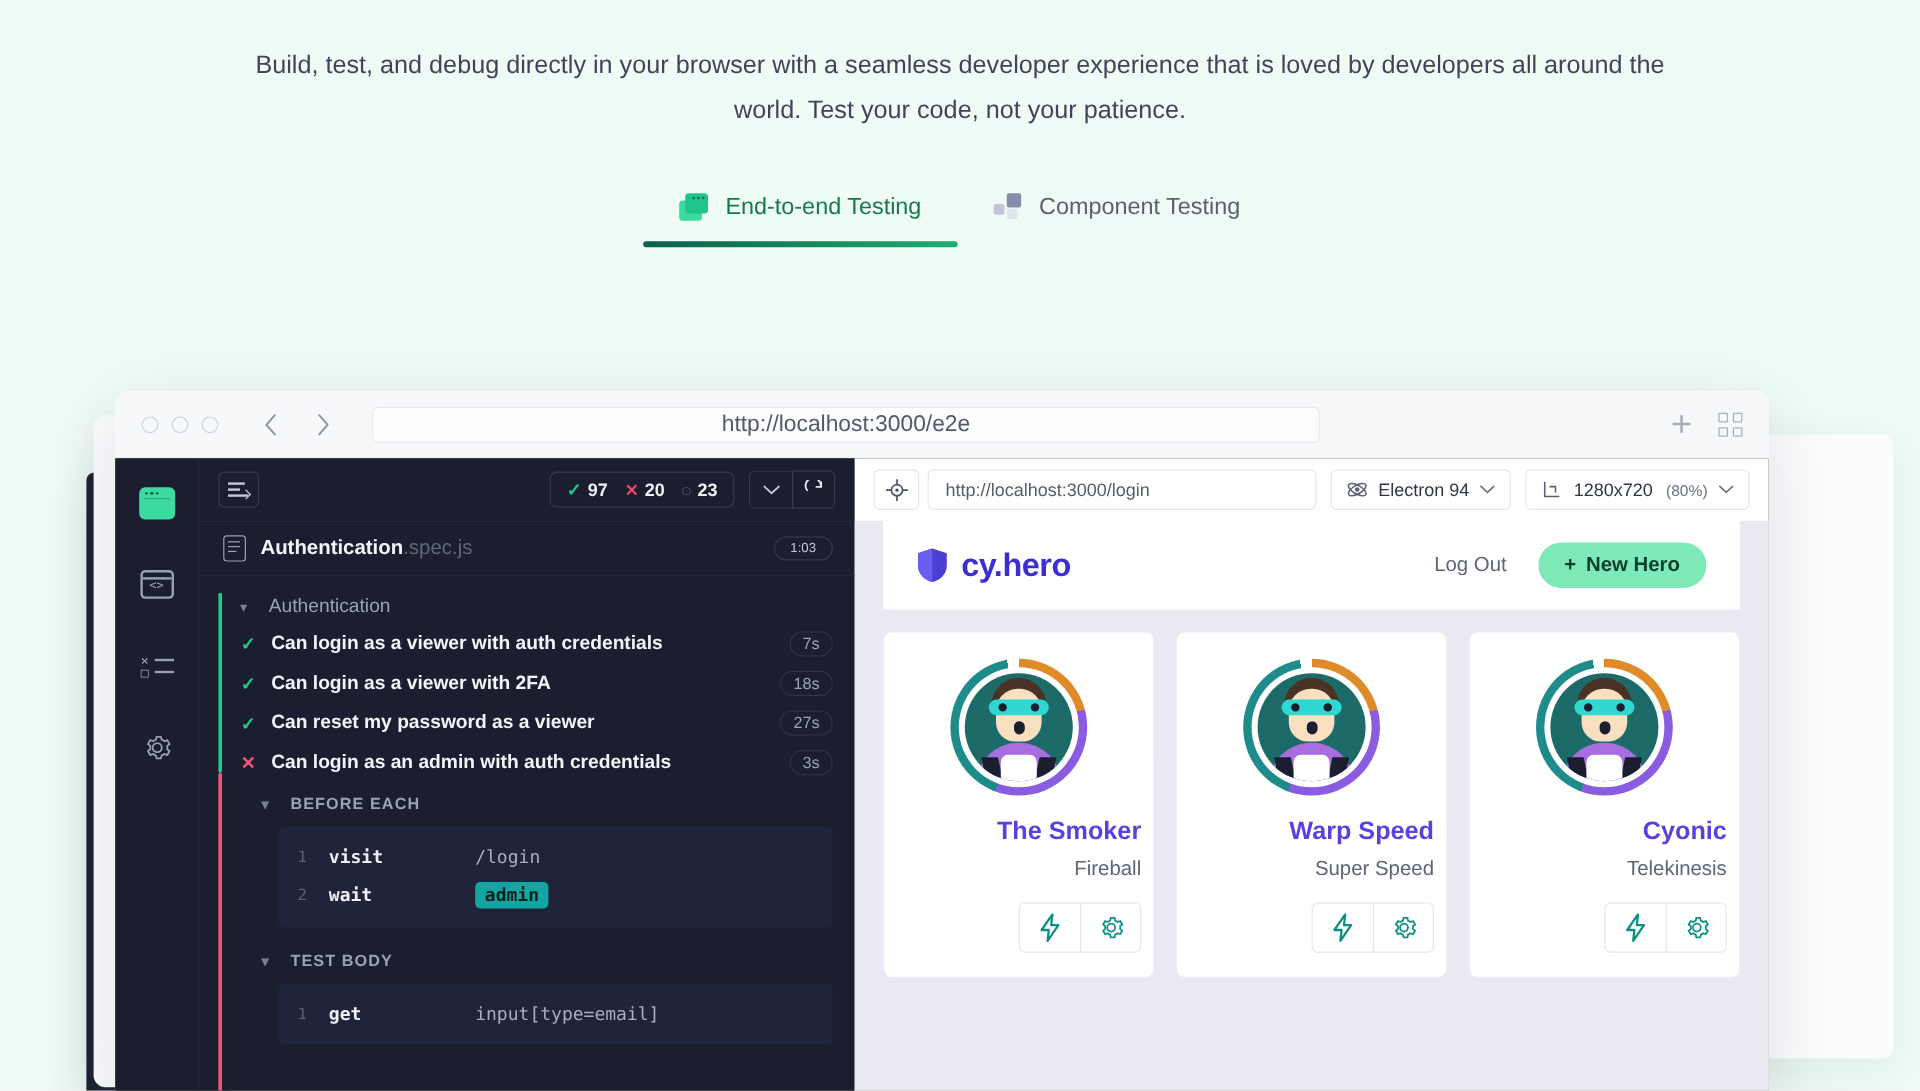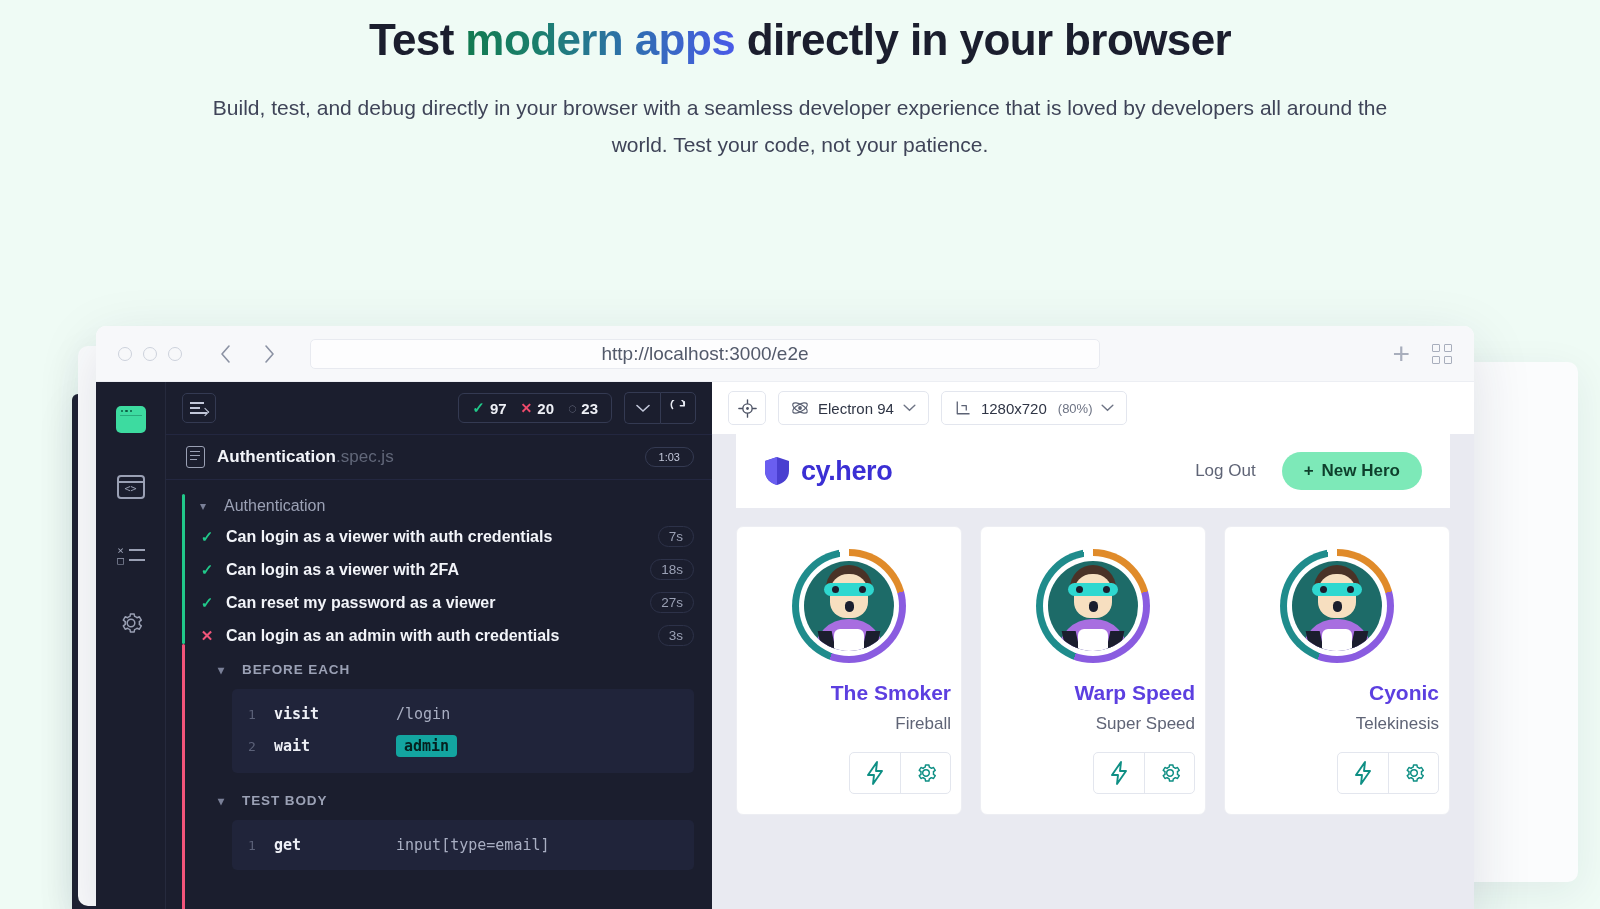--- a/index.html
+++ b/index.html
@@ -235,24 +235,49 @@
   .hactions div { width: 50px; height: 40px; display: flex; align-items: center; justify-content: center;
       color: #0e8f84; cursor: pointer; }
   .hactions div + div { border-left: 1px solid #e3e6ee; }
 </style>
 </head>
 <body>
 
 <div class="page">
 
   <section class="hero">
-    <h1 class="headline"><span>Test </span><span class="grad">modern apps</span><span> directly in your browser</span></h1>
     <p class="subhead">Build, test, and debug directly in your browser with a seamless developer experience that is loved by developers all around the world. Test your code, not your patience.</p>
   </section>
 
+  <div class="tabs">
+    <div class="tabs-rule"></div>
+
+    <div class="tab active">
+      <span class="icon-e2e">
+        <span class="w1"></span>
+          <span class="w2"></span>
+        <span class="dots">
+            <i></i>
+            <i></i>
+            <i></i>
+          </span>
+      </span>
+      <span class="tab-label">End-to-end Testing</span>
+      <span class="tab-underline"></span>
+    </div>
+
+    <div class="tab">
+      <span class="icon-ct">
+        <b class="a"></b>
+          <b class="b"></b>
+          <b class="c"></b>
+      </span>
+      <span class="tab-label">Component Testing</span>
+    </div>
+  </div>
 
   <div class="browser-wrap">
     <div class="ghost dark"></div>
     <div class="ghost left"></div>
     <div class="ghost right"></div>
 
     <div class="browser">
 
       <div class="chrome">
         <div class="lights">
@@ -436,20 +461,23 @@
 
         <div class="preview">
           <div class="ptoolbar">
             <div class="sel-btn">
               <svg width="19" height="19" viewBox="0 0 22 22">
                 <circle cx="11" cy="11" r="5.4" stroke="#4b5163" stroke-width="1.6" fill="none"></circle>
                 <circle cx="11" cy="11" r="1.6" fill="#4b5163"></circle>
                 <path d="M11 1v4M11 17v4M1 11h4M17 11h4" stroke="#4b5163" stroke-width="1.6" stroke-linecap="round"></path>
               </svg>
             </div>
+            <div class="url-field">
+              <span>http://localhost:3000/login</span>
+            </div>
             <div class="pill">
               <svg width="18" height="18" viewBox="0 0 22 22">
                 <ellipse cx="11" cy="11" rx="10" ry="4.3" stroke="#5c6274" stroke-width="1.5" fill="none" transform="rotate(30 11 11)"></ellipse>
                 <ellipse cx="11" cy="11" rx="10" ry="4.3" stroke="#5c6274" stroke-width="1.5" fill="none" transform="rotate(-30 11 11)"></ellipse>
                 <circle cx="11" cy="11" r="2.3" fill="#5c6274"></circle>
               </svg>
               <span>Electron 94</span>
               <svg width="13" height="8" viewBox="0 0 14 9">
                   <path d="M1 1.5 L7 7 L13 1.5" stroke="#6d7384" stroke-width="1.6" fill="none" stroke-linecap="round"></path>
                 </svg>

